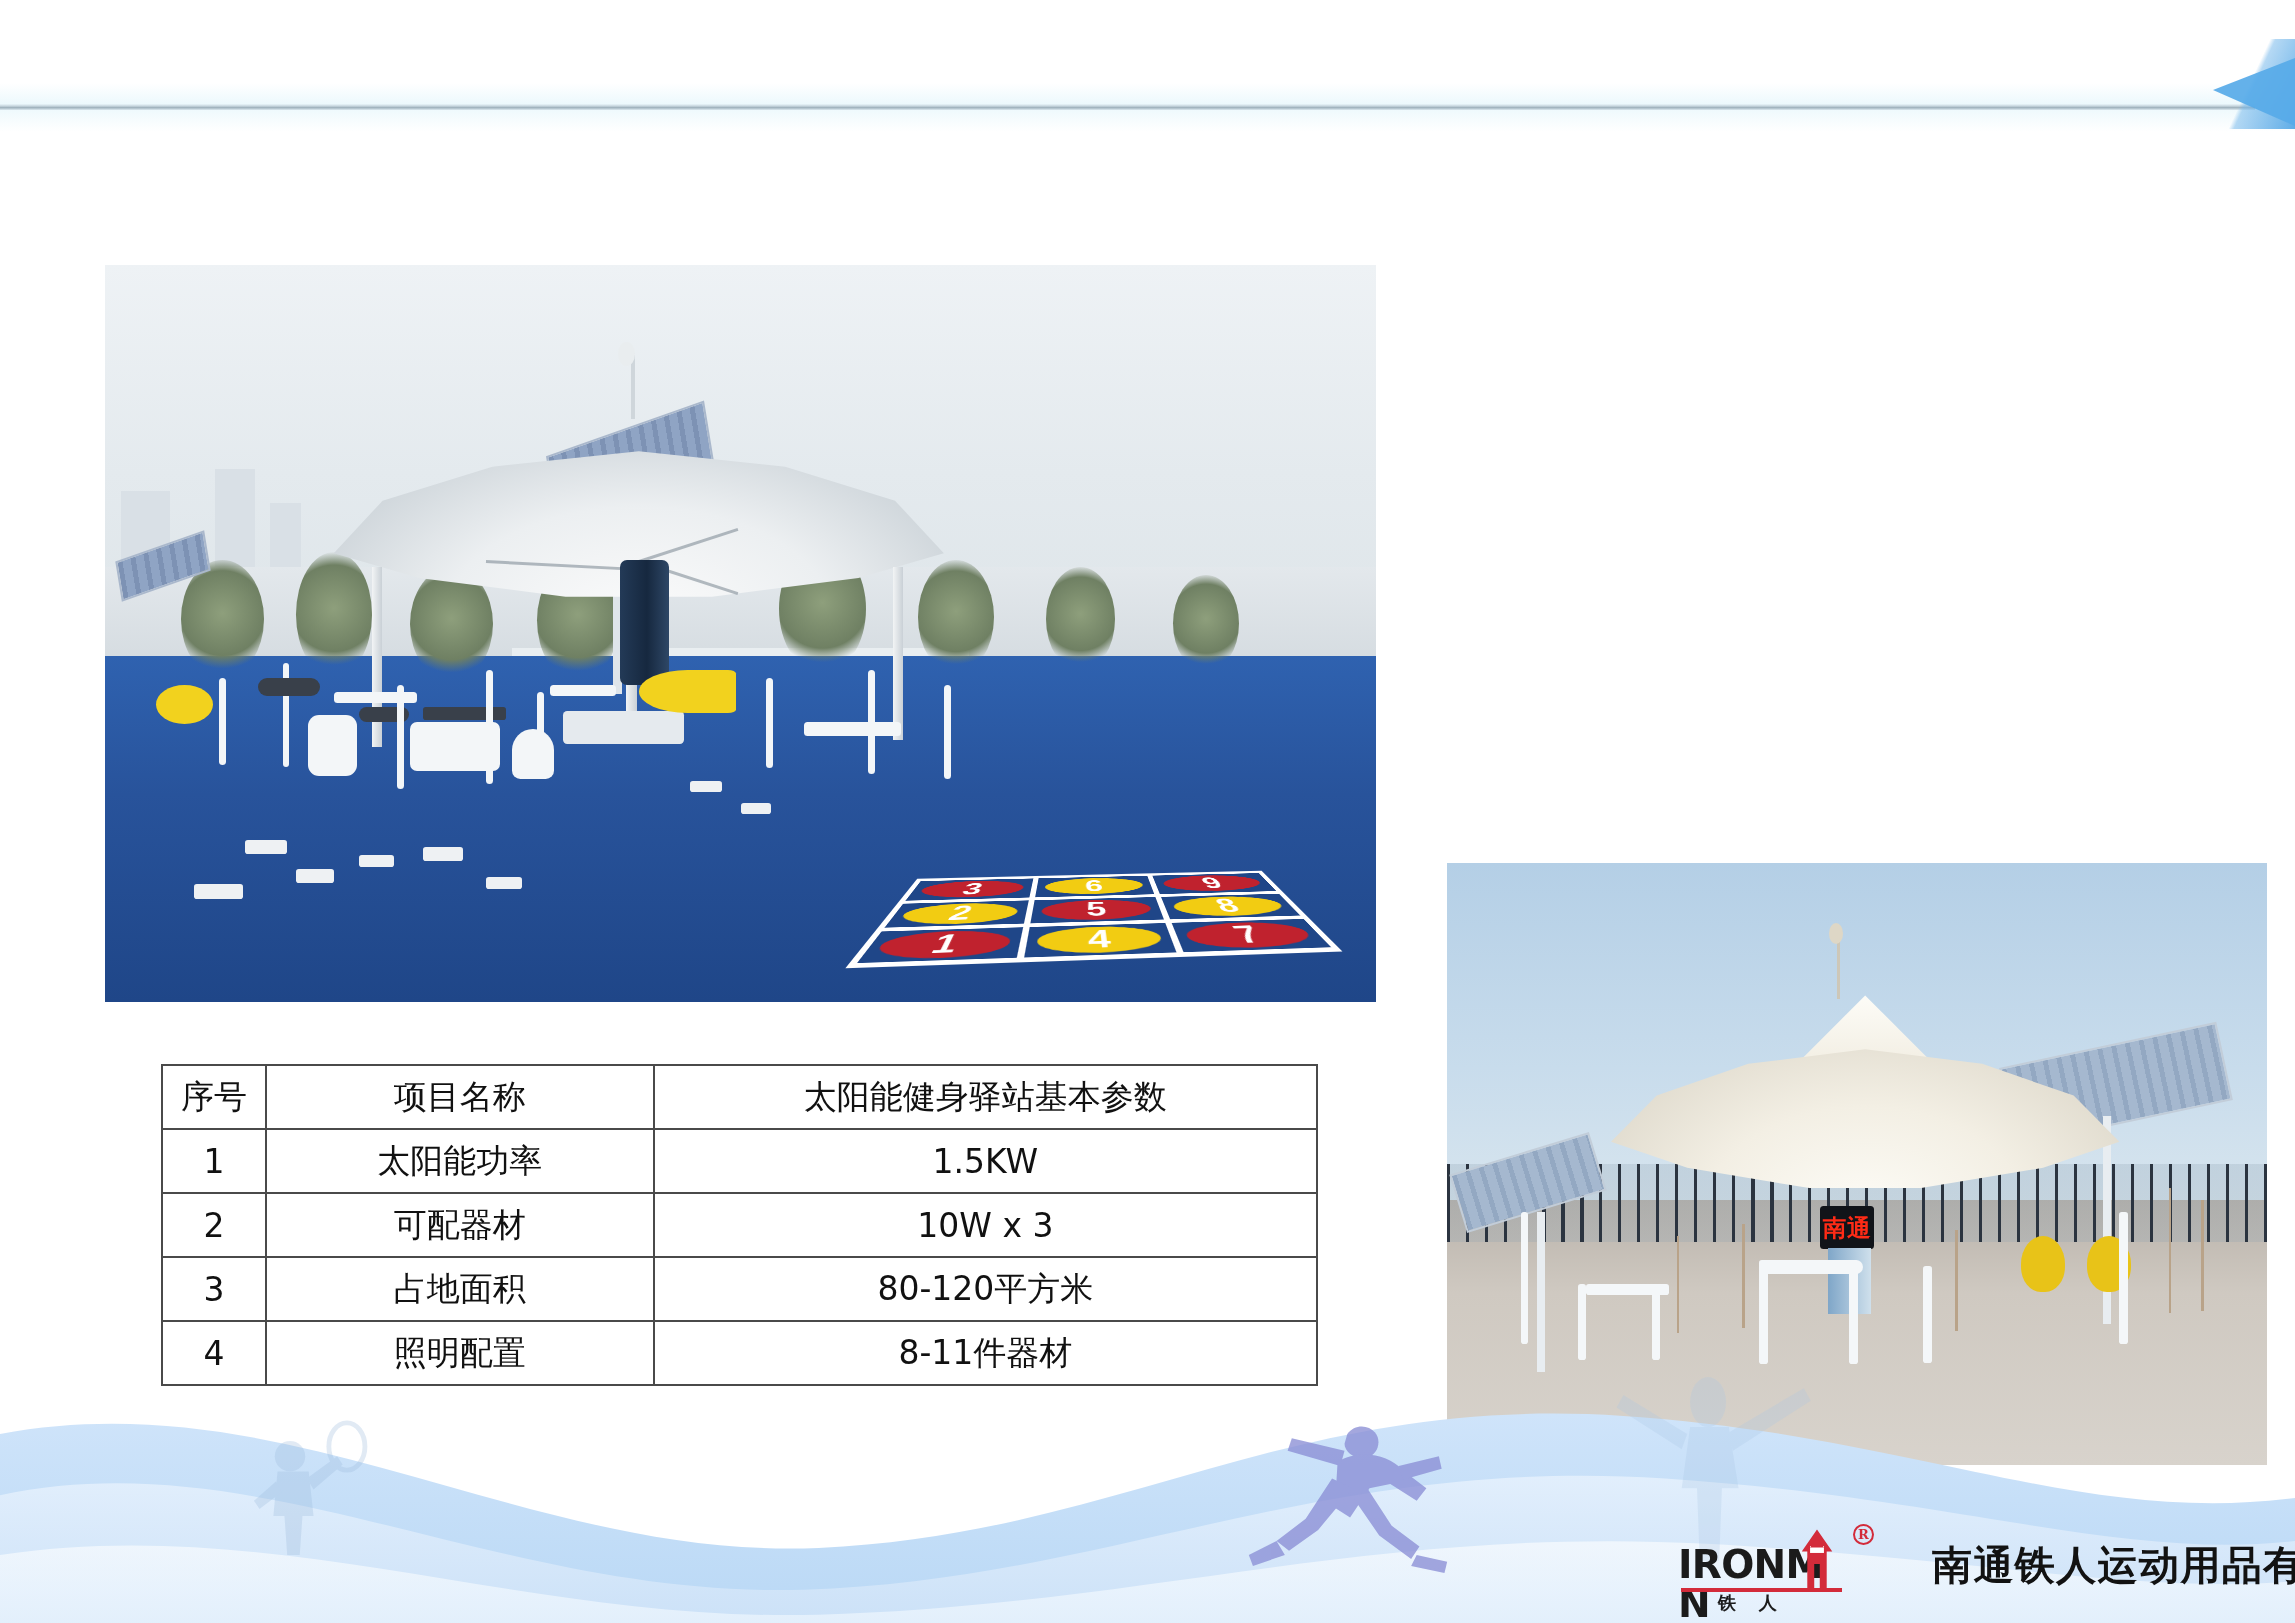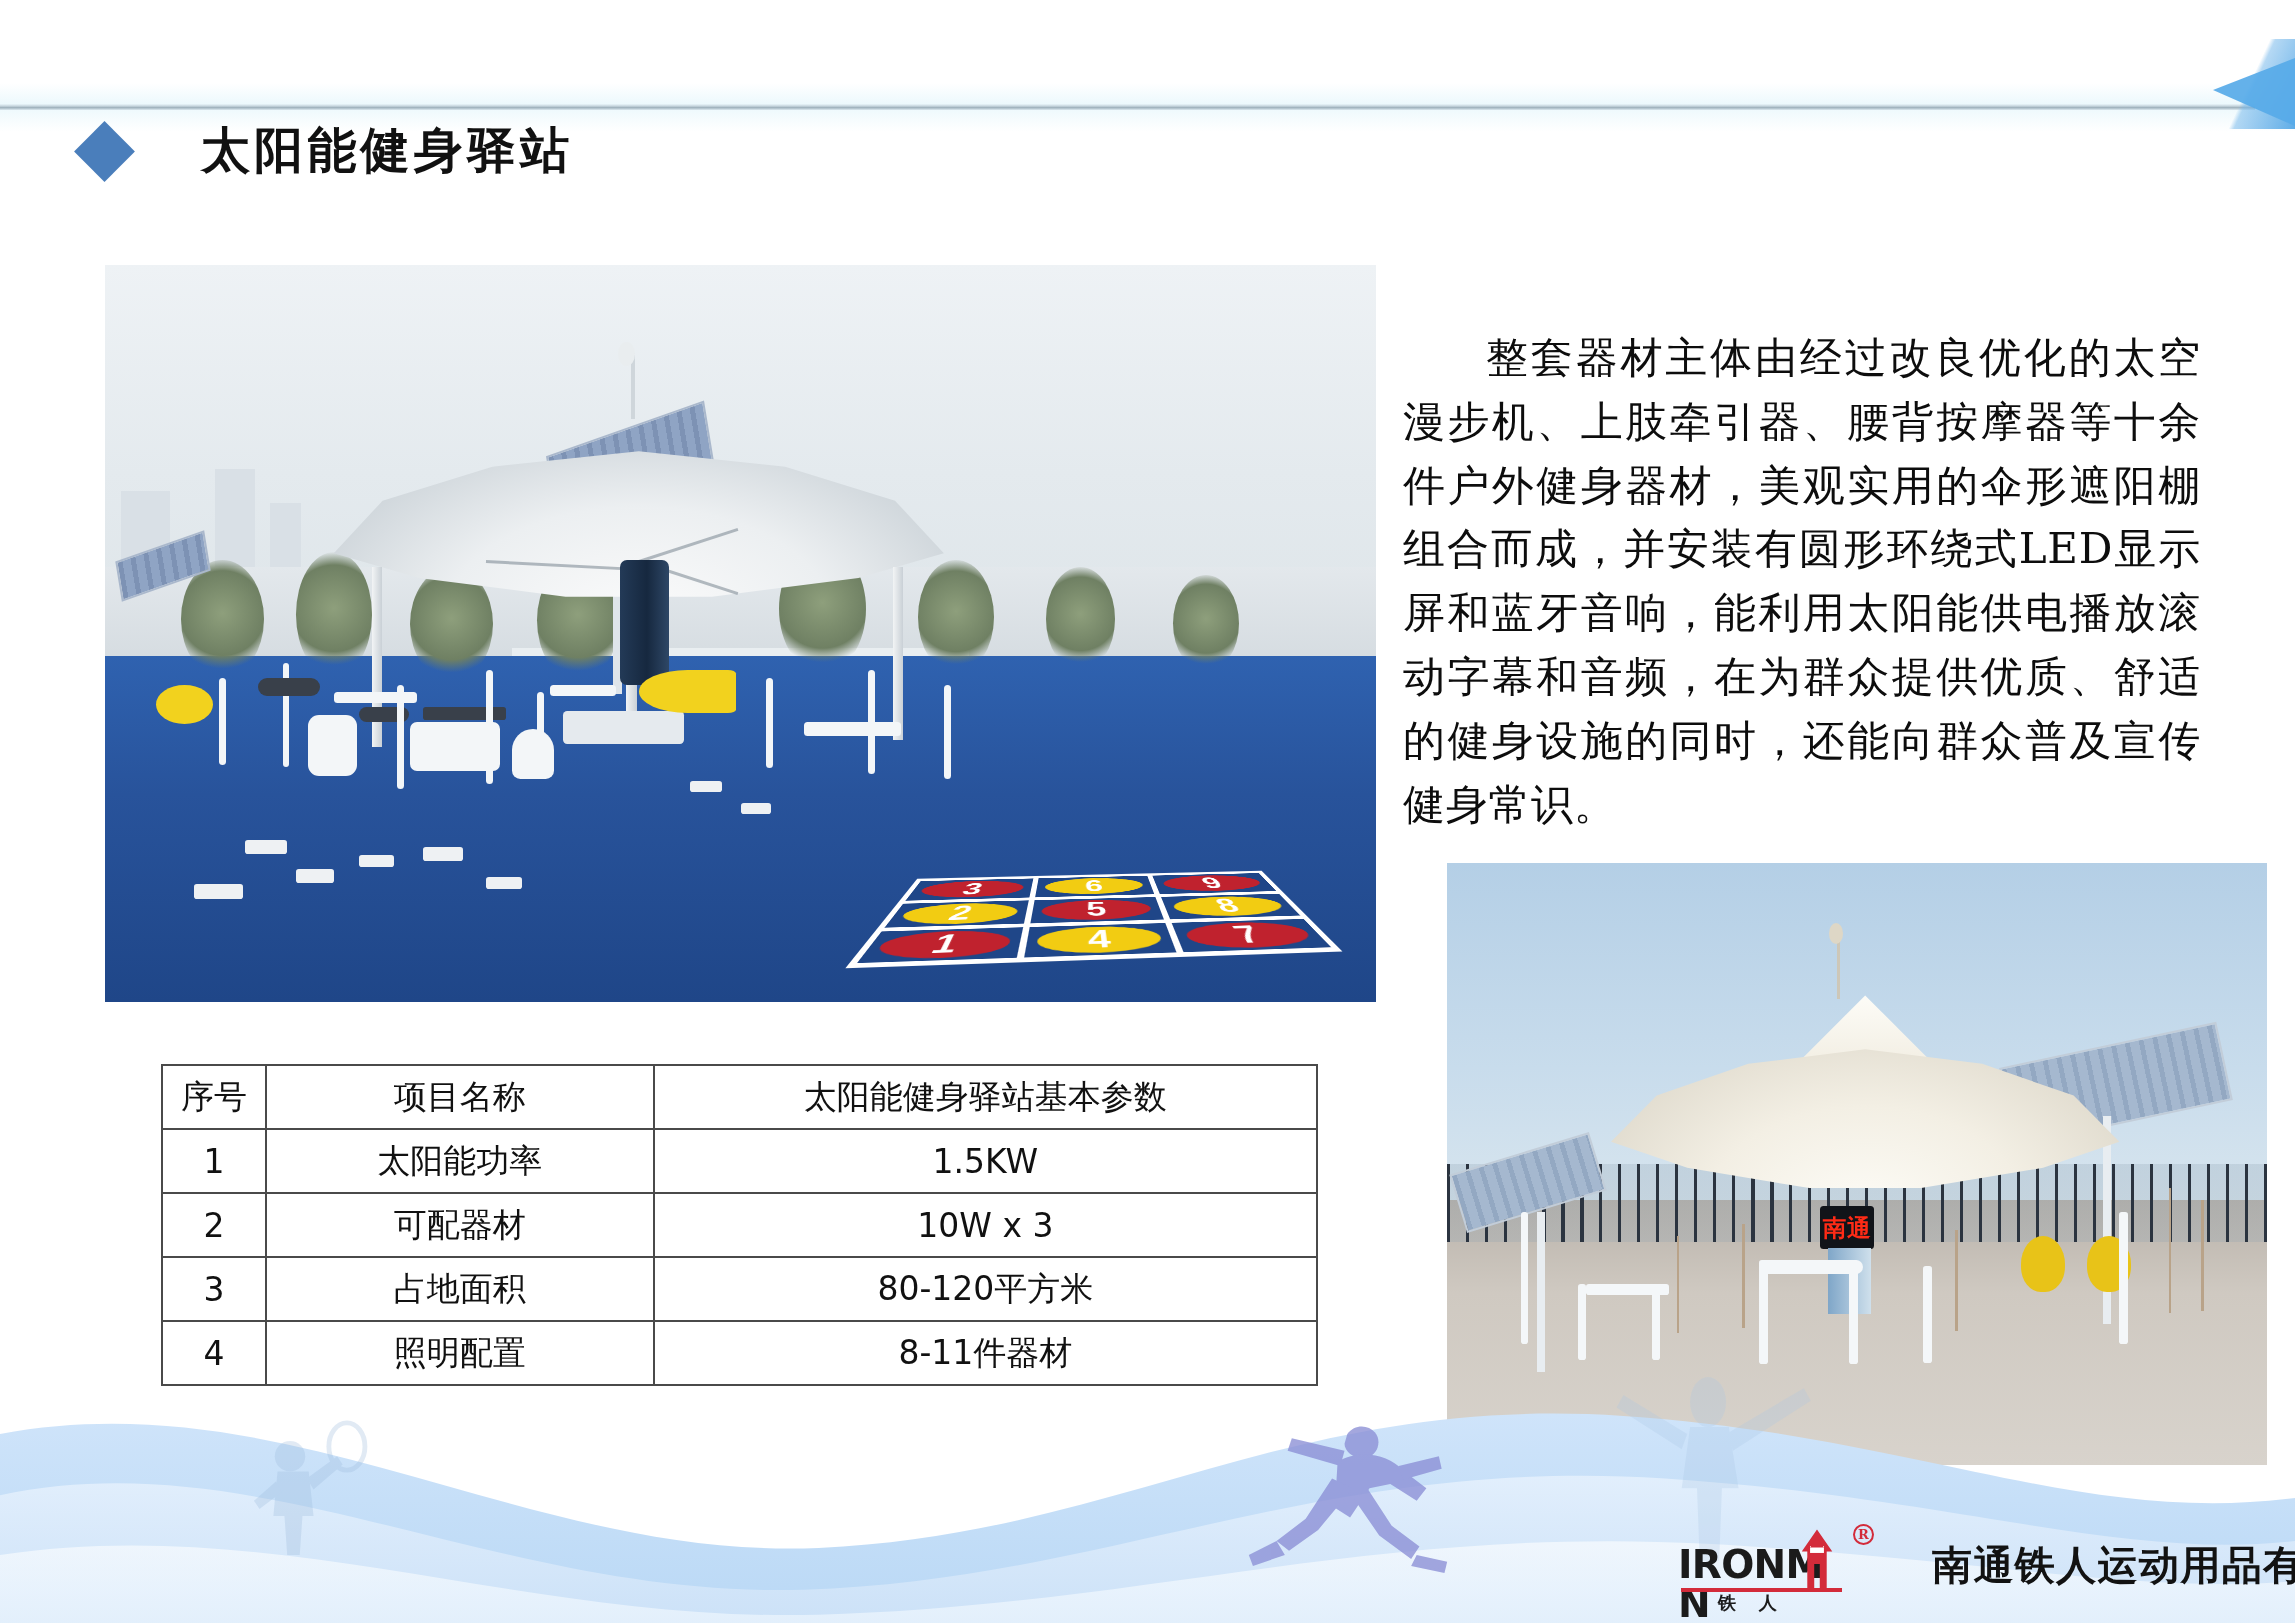--- a/index.html
+++ b/index.html
@@ -302,24 +302,20 @@
 </head>
 <body>
 
 <div class="slide">
 
   <div class="top-rule-glow"></div>
   <div class="top-rule"></div>
   <div class="top-accent2"></div>
   <div class="top-accent"></div>
 
-  <div class="title-row">
-    <div class="diamond-bullet"></div>
-    <div class="page-title">太阳能健身驿站</div>
-  </div>
 
   <div class="photo-main">
     <div class="pm-sky"></div>
 
     <div class="pm-skyline">
       <div class="bldg" style="left:2%;width:49px;height:78%;"></div>
       <div class="bldg" style="left:14%;width:40px;height:92%;"></div>
       <div class="bldg" style="left:21%;width:30.5px;height:70%;"></div>
       <div class="bldg" style="left:52%;width:43px;height:60%;"></div>
       <div class="bldg" style="left:59%;width:28px;height:46%;"></div>
@@ -410,21 +406,20 @@
         </div>
         <div class="hop-cell">
           <div class="hop-dot hop-yellow">4</div>
         </div>
         <div class="hop-cell">
           <div class="hop-dot hop-red">7</div>
         </div>
       </div>
   </div>
 
-  <div class="body-text">整套器材主体由经过改良优化的太空漫步机、上肢牵引器、腰背按摩器等十余件户外健身器材，美观实用的伞形遮阳棚组合而成，并安装有圆形环绕式LED显示屏和蓝牙音响，能利用太阳能供电播放滚动字幕和音频，在为群众提供优质、舒适的健身设施的同时，还能向群众普及宣传健身常识。</div>
 
   <div class="photo-second">
     <div class="ps-sky"></div>
     <div class="ps-ground"></div>
     <div class="ps-fence"></div>
 
     <div class="ps-panel" style="left:68%;top:30%;width:222px;height:80px;transform:rotate(-12deg);"></div>
     <div class="ps-mast" style="left:80%;top:42%;height:208px;"></div>
     <div class="ps-panel" style="left:1%;top:48%;width:146px;height:61px;transform:rotate(-17deg);"></div>
     <div class="ps-mast" style="left:11%;top:58%;height:160px;"></div>

